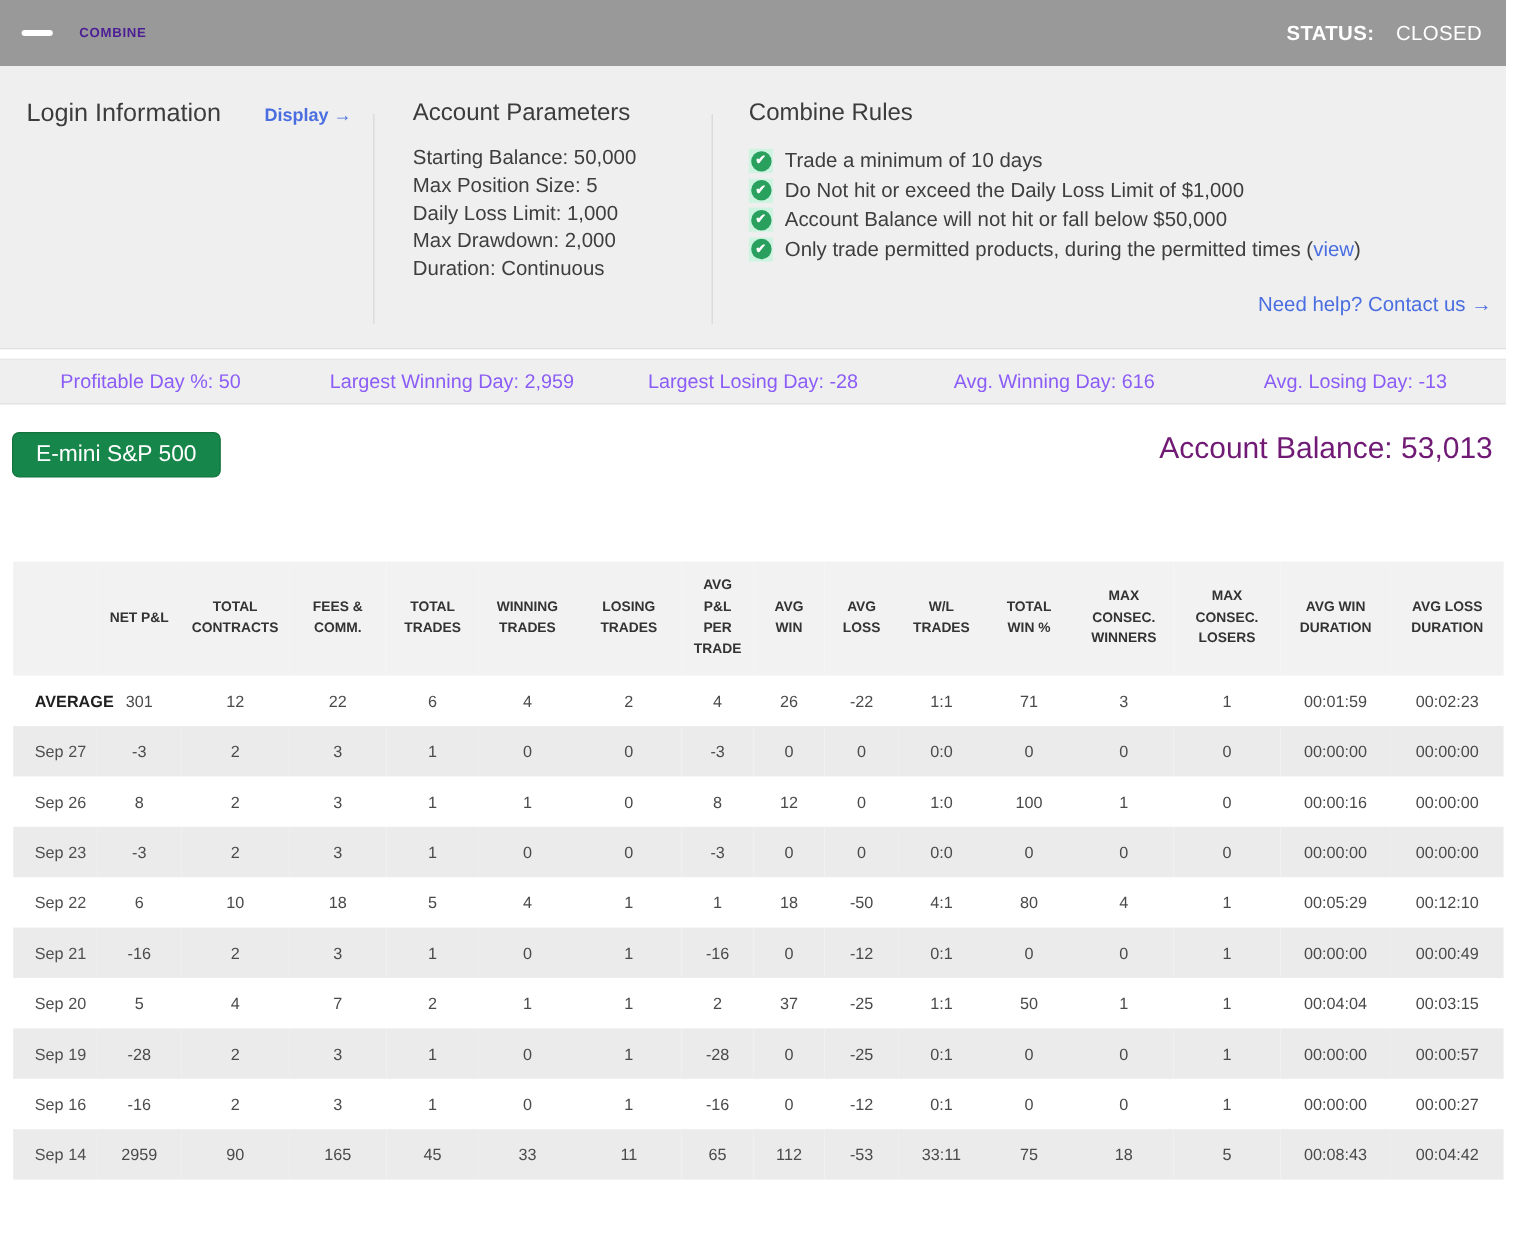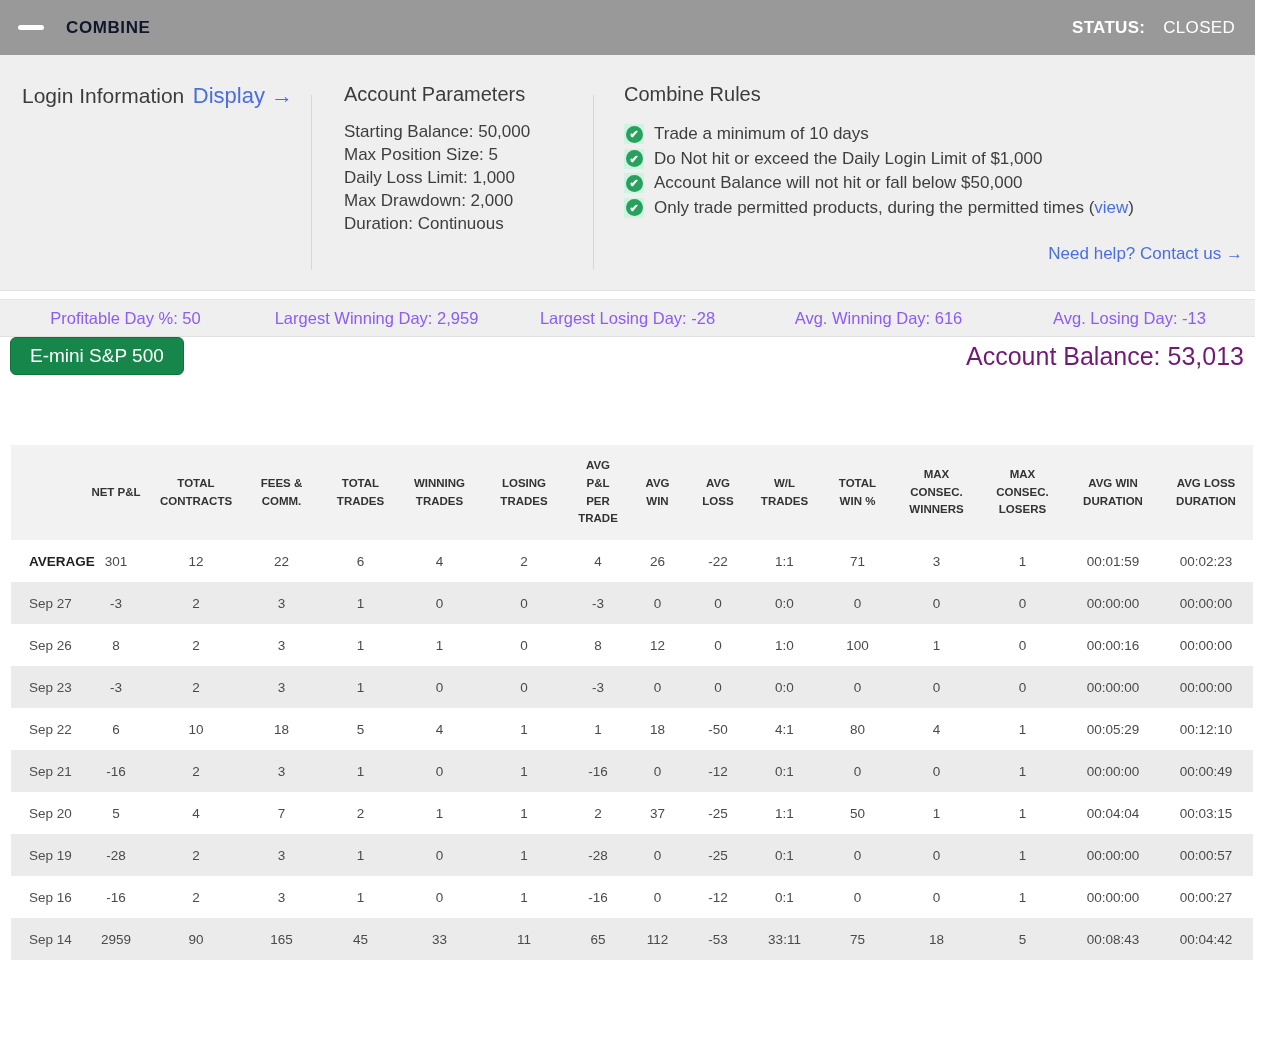--- a/index.html
+++ b/index.html
@@ -3,52 +3,52 @@
 <meta charset="utf-8">
 <style>
   * { margin:0; padding:0; box-sizing:border-box; }
   html,body { width:1263px; height:1042px; background:#ffffff; overflow:hidden;
               font-family:"Liberation Sans", sans-serif; color:#3d3d3d; }
   .page { width:1255px; }
 
   
   .topbar { height:55px; background:#999999; display:flex; align-items:center; padding:0 20px 0 18px; }
   .minus-icon { width:26px; height:5px; background:#ffffff; border-radius:3px; margin-right:22px; }
-  .topbar-title { color:#0f172a; font-size:17px; font-weight:bold; letter-spacing:.6px;text-align:right; }
+  .topbar-title { color:#4c1d95; font-size:11px; font-weight:bold; letter-spacing:.6px;text-align:right; }
   .topbar-status { margin-left:auto; color:#ffffff; font-size:17px; letter-spacing:.3px; }
   .topbar-status b { font-weight:bold; margin-right:18px; }
 
   
   .panels { background:#efefef; height:236px; display:flex; position:relative; border-bottom:1px solid #e2e2e2; }
   .vdiv { width:1px; background:#d8d8d8; margin:40px 0 20px; }
   h2 { font-size:21px; font-weight:normal; color:#3c3c3c; }
   .panel-login { width:311px; padding:28px 18px 4px 22px;text-align:right; }
   .login-head { display:flex; justify-content:space-between; align-items:baseline; }
   .link { color:#4a6ee0; text-decoration:none; cursor:pointer; }
-  .display-link { font-size:22px; }
+  .display-link { font-size:15px;font-weight:bold; }
   .panel-params { width:281px; padding:28px 0 0 32px; }
   .param-lines { margin-top:14px; }
   .param-line { font-size:17px; line-height:23px; color:#3e3e3e; }
   .panel-rules { flex:1; padding:28px 0 0 30px; }
   .rules-list { list-style:none; margin-top:16px; }
   .rules-list li { display:flex; align-items:center; font-size:17px; line-height:24.5px; color:#3e3e3e; }
   .check-wrap { width:20px; height:20px; background:#cdf3e1; display:inline-flex; align-items:center;
                 justify-content:center; margin-right:10px; flex:0 0 auto; }
   .check-circle { width:17px; height:17px; border-radius:50%; background:#2aa05e; color:#ffffff;
                   font-size:11px; font-weight:bold; display:flex; align-items:center; justify-content:center; }
   .help-link { position:absolute; right:12px; bottom:26px; font-size:17px; }
 
   .gap8 { height:8px; }
 
   
   .statsbar { background:#efefef; height:38px; display:flex; border-top:1px solid #e6e6e6; border-bottom:1px solid #e0e0e0; }
   .stat { flex:1; text-align:center; line-height:36px; font-size:16.5px; color:#8b5cf6; }
 
   
-  .balance-row { margin:0 11px 0 10px; display:flex; justify-content:space-between; align-items:center; }
+  .balance-row { margin:0 11px 0 10px; padding-top:23px; display:flex; justify-content:space-between; }
   .product-btn { background:#17864a; border:1px solid #11723d; border-radius:6px; color:#ffffff;
                  font-size:19px; font-family:"Liberation Sans", sans-serif; padding:7px 19px; cursor:pointer; }
   .balance { font-size:25px; color:#701a75; }
 
   
   .table-wrap { margin:70px 10px 0 11px; }
   table { width:1242px; border-collapse:collapse; table-layout:fixed; }
   th, td { box-sizing:border-box; }
   thead th { height:95px; vertical-align:middle; background:#f2f2f2; font-size:11.5px; font-weight:bold;
              color:#333333; text-align:center; padding:0 8px; line-height:1.55; }
@@ -101,21 +101,21 @@
           <li>
             <span class="check-wrap">
               <span class="check-circle">✔</span>
             </span>
             <span>Trade a minimum of 10 days</span>
           </li>
           <li>
             <span class="check-wrap">
               <span class="check-circle">✔</span>
             </span>
-            <span>Do Not hit or exceed the Daily Login Limit of $1,000</span>
+            <span>Do Not hit or exceed the Daily Loss Limit of $1,000</span>
           </li>
           <li>
             <span class="check-wrap">
               <span class="check-circle">✔</span>
             </span>
             <span>Account Balance will not hit or fall below $50,000</span>
           </li>
           <li>
             <span class="check-wrap">
               <span class="check-circle">✔</span>

